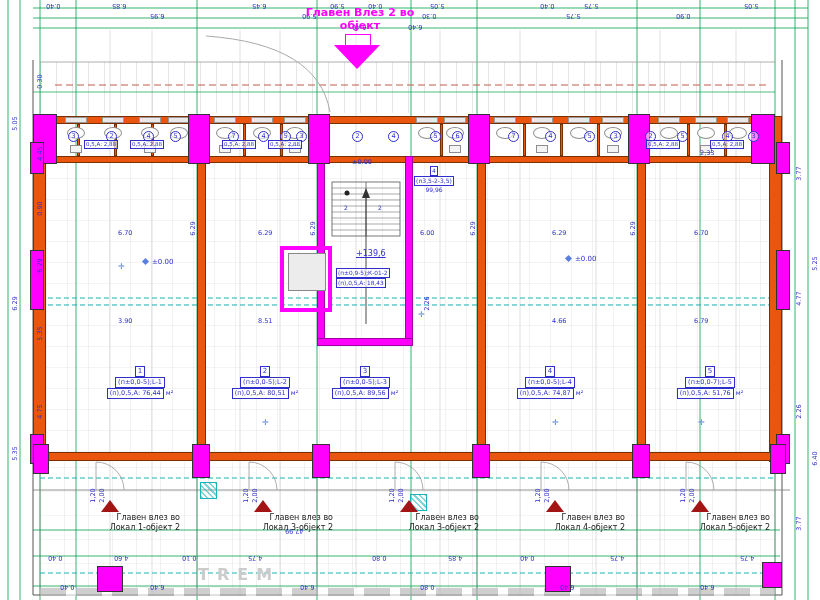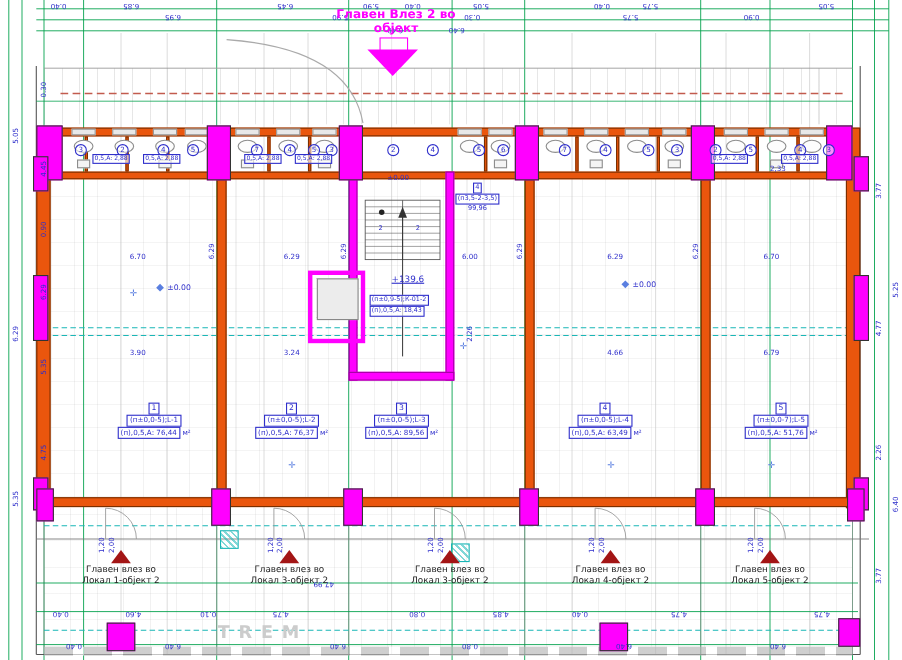--- a/index.html
+++ b/index.html
@@ -17,21 +17,21 @@
   .ucircle{position:absolute;width:9px;height:9px;border:0.8px solid #2F2FCB;border-radius:50%;
            color:#2F2FCB;font-size:6.5px;line-height:9px;text-align:center;z-index:6;background:rgba(255,255,255,.55);}
   .dim{position:absolute;color:#2F2FCB;font-size:6.5px;line-height:7px;white-space:nowrap;z-index:7;}
   .dim.r180{transform:rotate(180deg);}
   .dim.r90{transform:rotate(-90deg);transform-origin:center;}
   .sanlab{position:absolute;color:#2F2FCB;font-size:5.5px;line-height:6.5px;border:0.6px solid #2F2FCB;
           background:rgba(255,255,255,.65);padding:0 1px;white-space:nowrap;z-index:6;}
   .room-label{position:absolute;text-align:center;z-index:7;color:#2F2FCB;font-size:6.5px;line-height:9px;}
   .room-label .bx{display:inline-block;border:0.7px solid #2F2FCB;background:rgba(255,255,255,.7);padding:0 2px;}
   .room-label .num{font-size:7px;}
-  .entrance{position:absolute;width:140px;text-align:center;z-index:8;color:#222;font-size:8px;line-height:10px;}
+  .entrance{position:absolute;width:140px;text-align:right;z-index:8;color:#222;font-size:8px;line-height:10px;}
   .tri-up{position:absolute;width:0;height:0;border-left:9px solid transparent;border-right:9px solid transparent;
           border-bottom:12px solid #A31515;z-index:8;}
   .elev-marker{position:absolute;z-index:8;color:#2F2FCB;font-size:7px;white-space:nowrap;}
   .elev-marker .dia{display:inline-block;width:5px;height:5px;background:#5a7fe0;transform:rotate(45deg);margin-right:4px;}
   #title-block{position:absolute;left:290px;top:6px;width:140px;text-align:center;z-index:9;
                color:#FF00FF;font-size:11px;font-weight:bold;line-height:13px;}
   #title-arrow-stem{position:absolute;left:345px;top:34px;width:24px;height:11px;border:1.5px solid #FF00FF;z-index:9;background:rgba(255,255,255,.4);}
   #title-arrow-head{position:absolute;left:334px;top:45px;width:0;height:0;z-index:9;
         border-left:23px solid transparent;border-right:23px solid transparent;border-top:24px solid #FF00FF;}
   #trem-label{position:absolute;left:198px;top:565px;z-index:6;color:#cccccc;font-size:16px;letter-spacing:8px;font-weight:700;}
@@ -272,23 +272,23 @@
       <div class="ucircle" style="left: 677px; top: 131px; width: 9px; height: 9px;">5</div>
       <div class="ucircle" style="left: 722px; top: 131px; width: 9px; height: 9px;">4</div>
       <div class="ucircle" style="left: 748px; top: 131px; width: 9px; height: 9px;">3</div>
       <div class="sanlab" style="left: 84px; top: 140px;">0,5,А: 2,88</div>
       <div class="sanlab" style="left: 130px; top: 140px;">0,5,А: 2,88</div>
       <div class="sanlab" style="left: 222px; top: 140px;">0,5,А: 2,88</div>
       <div class="sanlab" style="left: 268px; top: 140px;">0,5,А: 2,88</div>
       <div class="sanlab" style="left: 646px; top: 140px;">0,5,А: 2,88</div>
       <div class="sanlab" style="left: 710px; top: 140px;">0,5,А: 2,88</div>
       <div class="room-label" style="left: 85px; top: 366px; width: 110px;"><span class="bx num">1</span><br><span class="bx">(п±0,0-5);L-1</span><br><span class="bx">(п),0,5,А: 76,44</span> <span>м²</span></div>
-      <div class="room-label" style="left: 210px; top: 366px; width: 110px;"><span class="bx num">2</span><br><span class="bx">(п±0,0-5);L-2</span><br><span class="bx">(п),0,5,А: 76,37</span> <span>м²</span></div>
+      <div class="room-label" style="left: 210px; top: 366px; width: 110px;"><span class="bx num">2</span><br><span class="bx">(п±0,0-5);L-2</span><br><span class="bx">(п),0,5,А: 80,51</span> <span>м²</span></div>
       <div class="room-label" style="left: 310px; top: 366px; width: 110px;"><span class="bx num">3</span><br><span class="bx">(п±0,0-5);L-3</span><br><span class="bx">(п),0,5,А: 89,56</span> <span>м²</span></div>
-      <div class="room-label" style="left: 495px; top: 366px; width: 110px;"><span class="bx num">4</span><br><span class="bx">(п±0,0-5);L-4</span><br><span class="bx">(п),0,5,А: 63,49</span> <span>м²</span></div>
+      <div class="room-label" style="left: 495px; top: 366px; width: 110px;"><span class="bx num">4</span><br><span class="bx">(п±0,0-5);L-4</span><br><span class="bx">(п),0,5,А: 74,87</span> <span>м²</span></div>
       <div class="room-label" style="left: 655px; top: 366px; width: 110px;"><span class="bx num">5</span><br><span class="bx">(п±0,0-7);L-5</span><br><span class="bx">(п),0,5,А: 51,76</span> <span>м²</span></div>
       <div class="tri-up" style="left: 101px; top: 500px;"></div>
       <div class="entrance" style="left: 40px; top: 513px;">
         <div>Главен влез во</div>
         <div>Локал 1-објект 2</div>
       </div>
       <div class="tri-up" style="left: 254px; top: 500px;"></div>
       <div class="entrance" style="left: 193px; top: 513px;">
         <div>Главен влез во</div>
         <div>Локал 3-објект 2</div>
@@ -347,21 +347,21 @@
       <div class="dim r90" style="left: 792px; top: 408px;">2.26</div>
       <div class="dim r90" style="left: 792px; top: 520px;">3.77</div>
       <div class="dim r90" style="left: 808px; top: 260px;">5.25</div>
       <div class="dim r90" style="left: 808px; top: 455px;">6.40</div>
       <div class="dim" style="left: 118px; top: 230px;">6.70</div>
       <div class="dim" style="left: 258px; top: 230px;">6.29</div>
       <div class="dim" style="left: 420px; top: 230px;">6.00</div>
       <div class="dim" style="left: 552px; top: 230px;">6.29</div>
       <div class="dim" style="left: 694px; top: 230px;">6.70</div>
       <div class="dim" style="left: 118px; top: 318px;">3.90</div>
-      <div class="dim" style="left: 258px; top: 318px;">3.24</div>
+      <div class="dim" style="left: 258px; top: 318px;">8.51</div>
       <div class="dim" style="left: 552px; top: 318px;">4.66</div>
       <div class="dim" style="left: 694px; top: 318px;">6.79</div>
       <div class="dim r90" style="left: 186px; top: 225px;">6.29</div>
       <div class="dim r90" style="left: 306px; top: 225px;">6.29</div>
       <div class="dim r90" style="left: 466px; top: 225px;">6.29</div>
       <div class="dim r90" style="left: 626px; top: 225px;">6.29</div>
       <div class="dim r90" style="left: 420px; top: 300px;">2.26</div>
       <div class="dim" style="left: 700px; top: 150px;">2,33</div>
       <div class="dim r180" style="left: 285px; top: 527px;">47.99</div>
       <div class="dim r180" style="left: 48px; top: 554px;">0.40</div>

